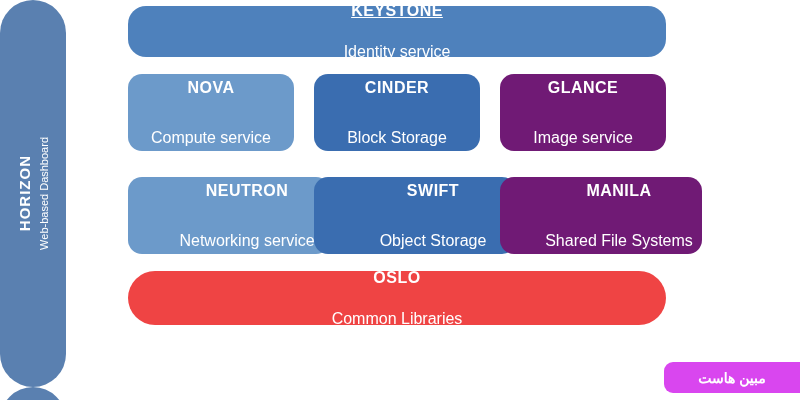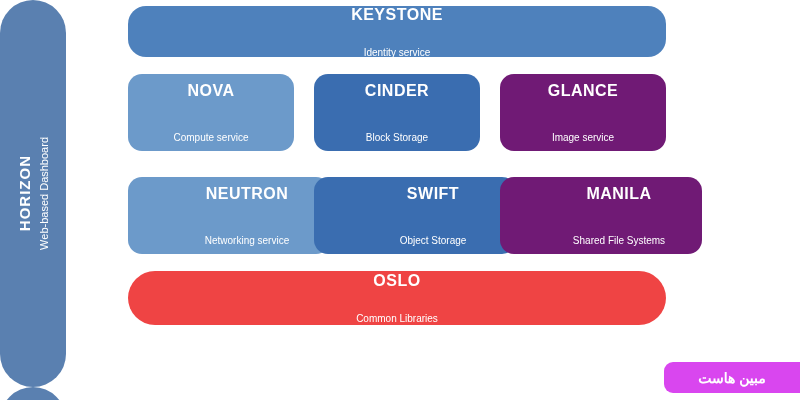--- a/index.html
+++ b/index.html
@@ -17,38 +17,38 @@
           background:#5a80b0; display:flex; flex-direction:row;
           align-items:center; justify-content:center; gap:5px; }
   .vbar-left  { left:35px; }
   .vbar-right { left:684px; }
   .vtitle { writing-mode:vertical-rl; transform:rotate(180deg);
             font-weight:bold; font-size:15px; letter-spacing:1px; color:#fff; }
   .vsub   { writing-mode:vertical-rl; transform:rotate(180deg);
             font-size:11px; color:#fff; }
 
   
-  .keystone   { left:128px; top:6px;   width:538px; height:51px; border-radius:18px; background:#4e81bc; gap:3px; }
+  .keystone   { left:128px; top:6px;   width:538px; height:51px; border-radius:18px; background:#4e81bc; gap:3px;text-decoration:underline; }
   .oslo       { left:128px; top:271px; width:538px; height:54px; border-radius:27px; background:#ef4444; gap:3px; }
   .ceilometer { left:128px; top:338px; width:538px; height:55px; border-radius:18px; background:#5287c5; gap:3px; }
 
   .svc { width:166px; height:77px; border-radius:14px; gap:12px; }
   .row1 { top:74px; }
   .row2 { top:177px;padding-left:36px; }
   .col1 { left:128px; }
   .col2 { left:314px; }
   .col3 { left:500px; }
   .c-light  { background:#6c9aca; }
   .c-dark   { background:#3a6db0; }
   .c-medium { background:#701a75; }
 
   .keystone .title, .ceilometer .title { font-size:16px; }
   .oslo .title { font-size:16px; }
   .svc .title  { font-size:16px; }
-  .sub { font-size:10px;margin-top:20px; }
+  .sub { font-size:16px;margin-top:20px; }
 
   
   .watermark {
     position:absolute; right:0; bottom:7px; height:31px; min-width:112px;
     background:#d946ef; border-radius:9px 0 0 9px;
     display:flex; align-items:center; justify-content:center;
     color:#fff; font-weight:bold; font-size:14px; padding:0 12px;
   }
 </style>
 </head>

